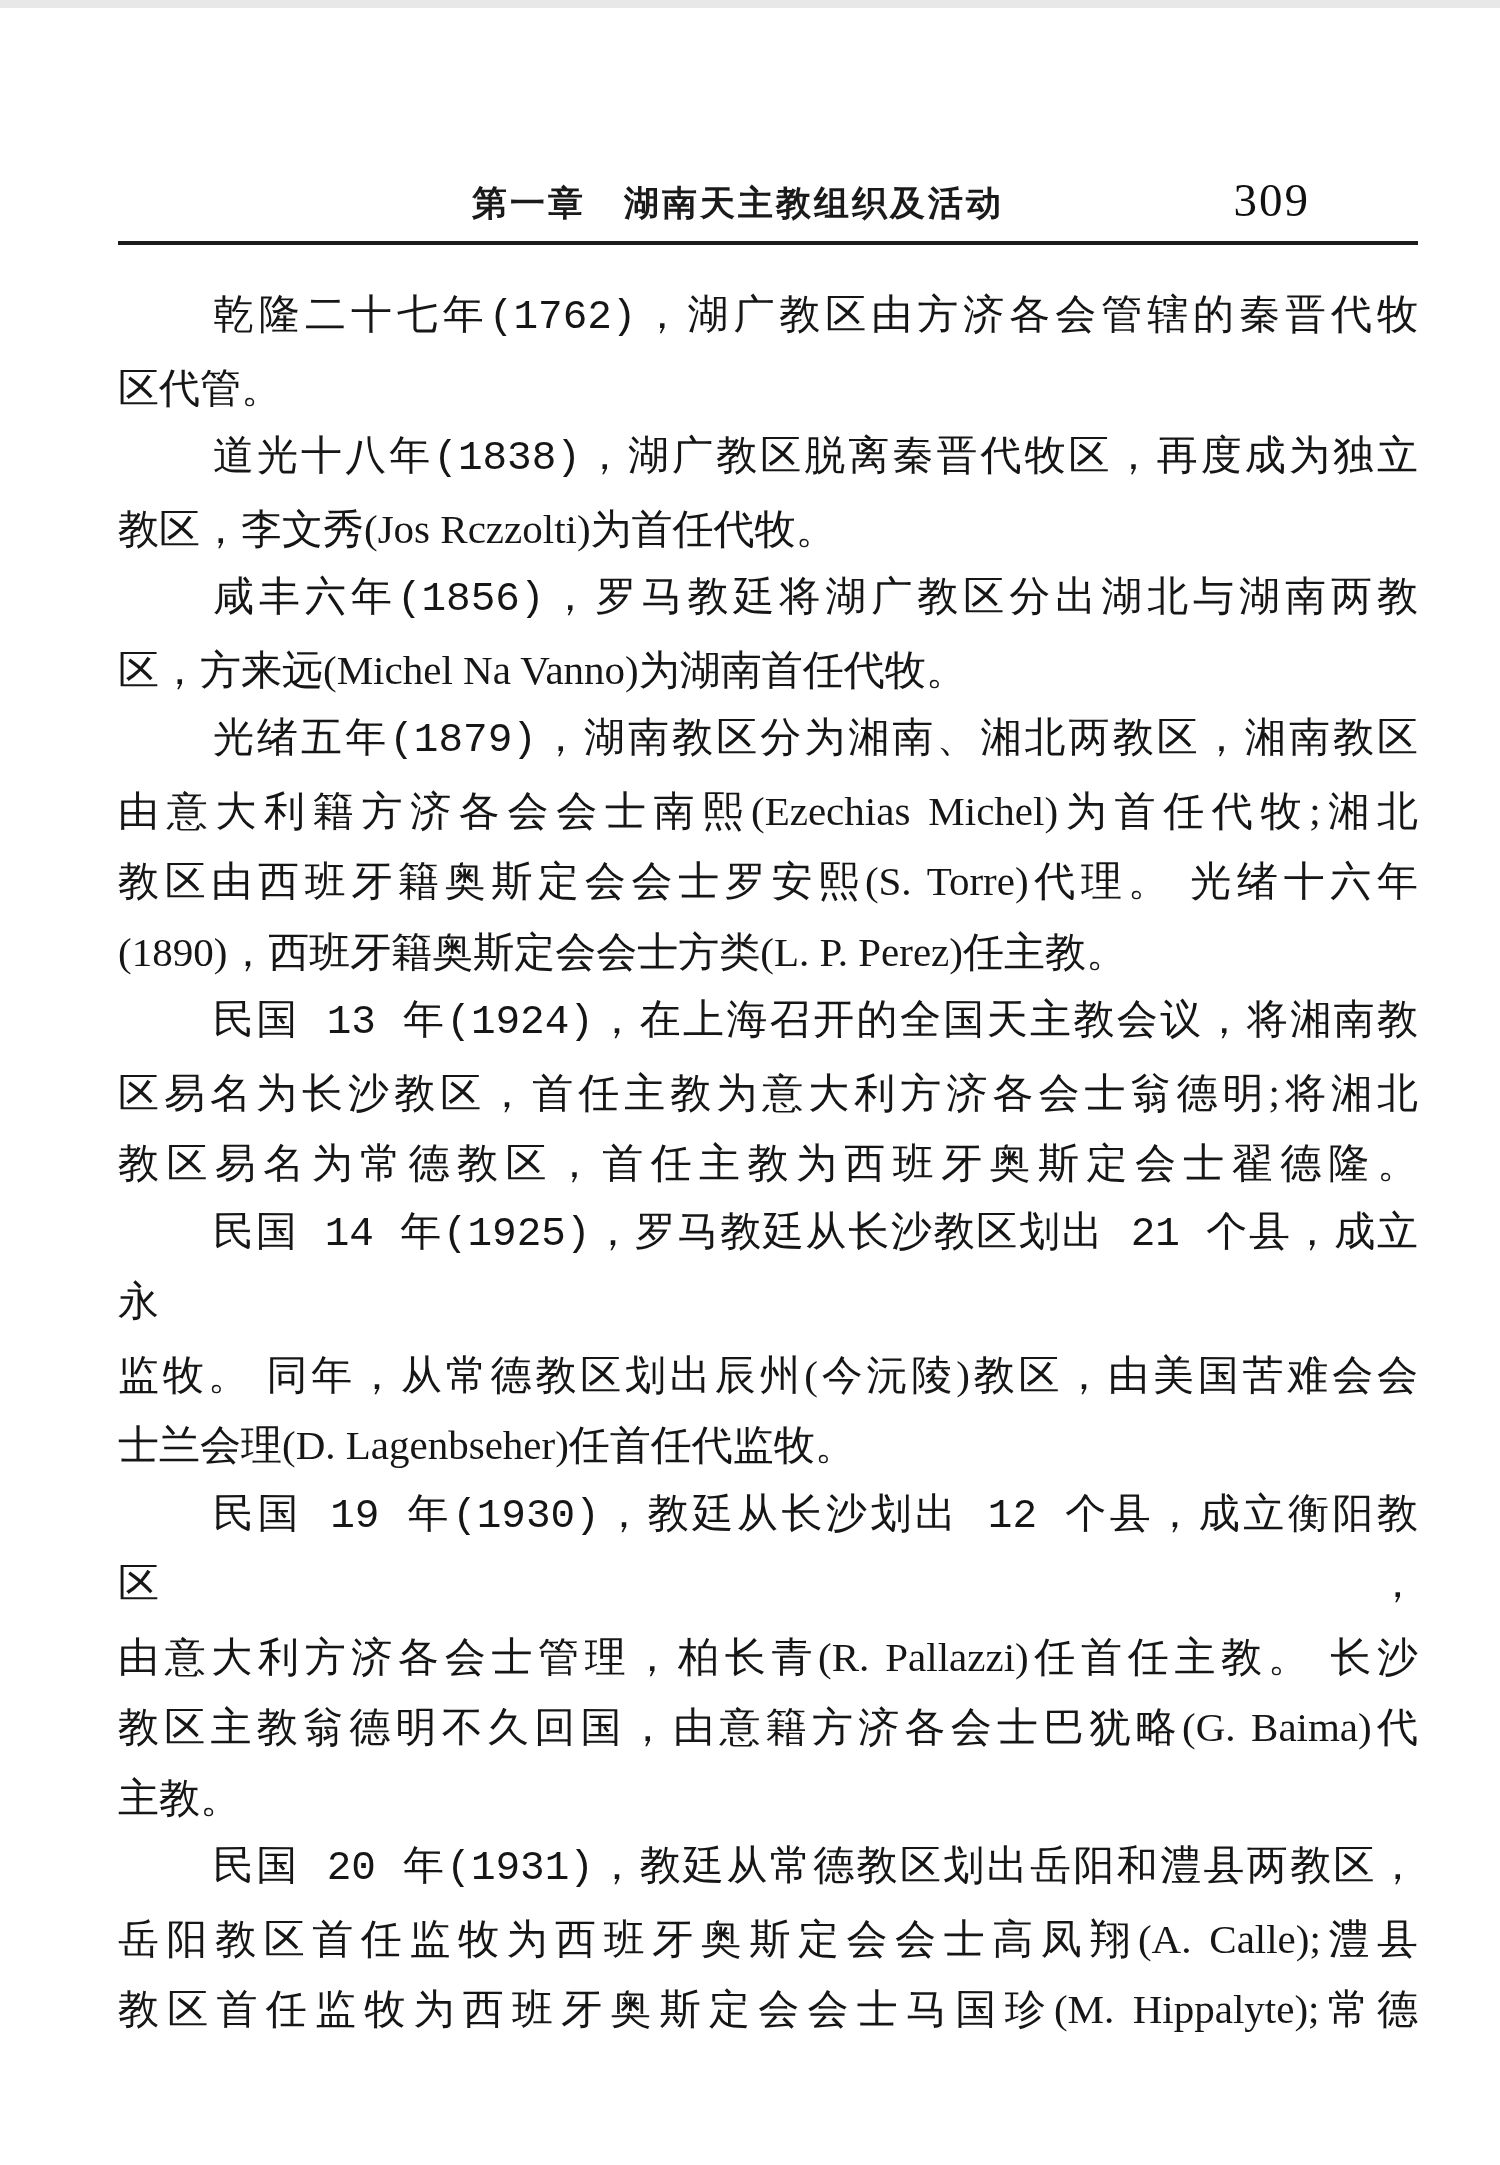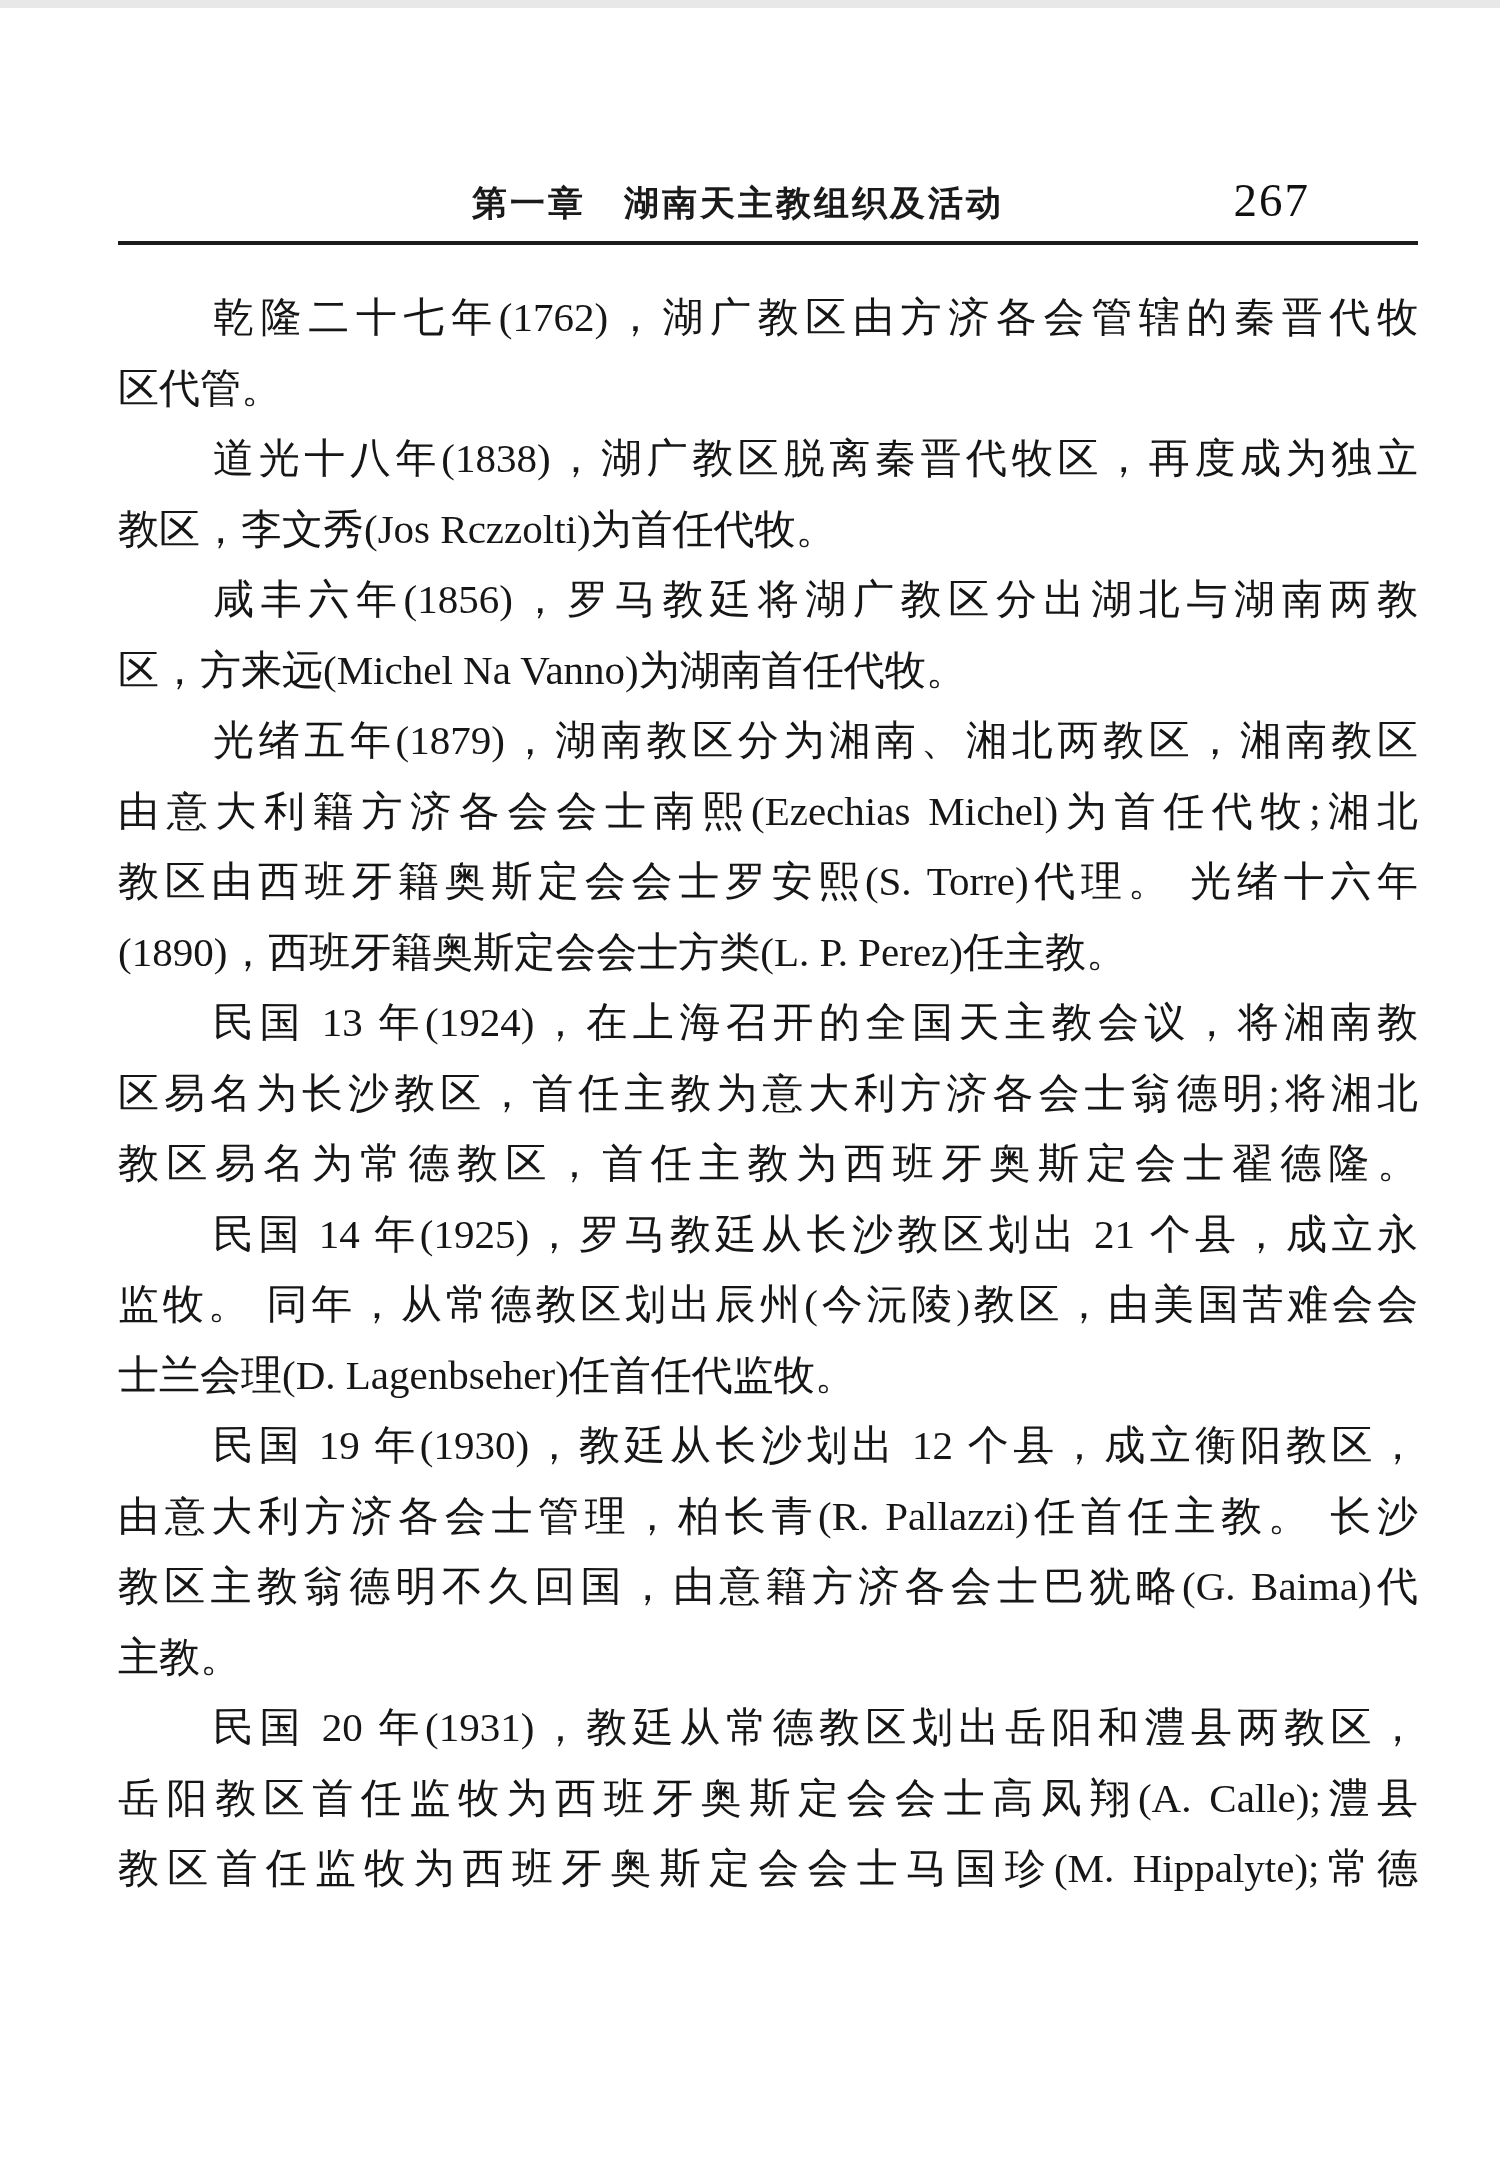--- a/index.html
+++ b/index.html
@@ -54,30 +54,31 @@
     text-align:justify;
     text-align-last:left;
     white-space:nowrap;
   }
   .line.fill{
     text-align-last:justify;
     white-space:normal;
   }
   .line.indent{
     text-indent:95px;
+    font-family:Liberation Mono, monospace;
   }
 </style>
 </head>
 <body>
 
 <div class="page">
 
   <div class="running-header">
     <div class="chapter-title">第一章　湖南天主教组织及活动</div>
-    <div class="page-number">267</div>
+    <div class="page-number">309</div>
   </div>
 
   <div class="header-rule"></div>
 
   <div class="body-text">
       <div class="line indent fill">乾隆二十七年(1762)，湖广教区由方济各会管辖的秦晋代牧</div>
       <div class="line">区代管。</div>
       <div class="line indent fill">道光十八年(1838)，湖广教区脱离秦晋代牧区，再度成为独立</div>
       <div class="line">教区，李文秀(Jos Rczzolti)为首任代牧。</div>
       <div class="line indent fill">咸丰六年(1856)，罗马教廷将湖广教区分出湖北与湖南两教</div>

